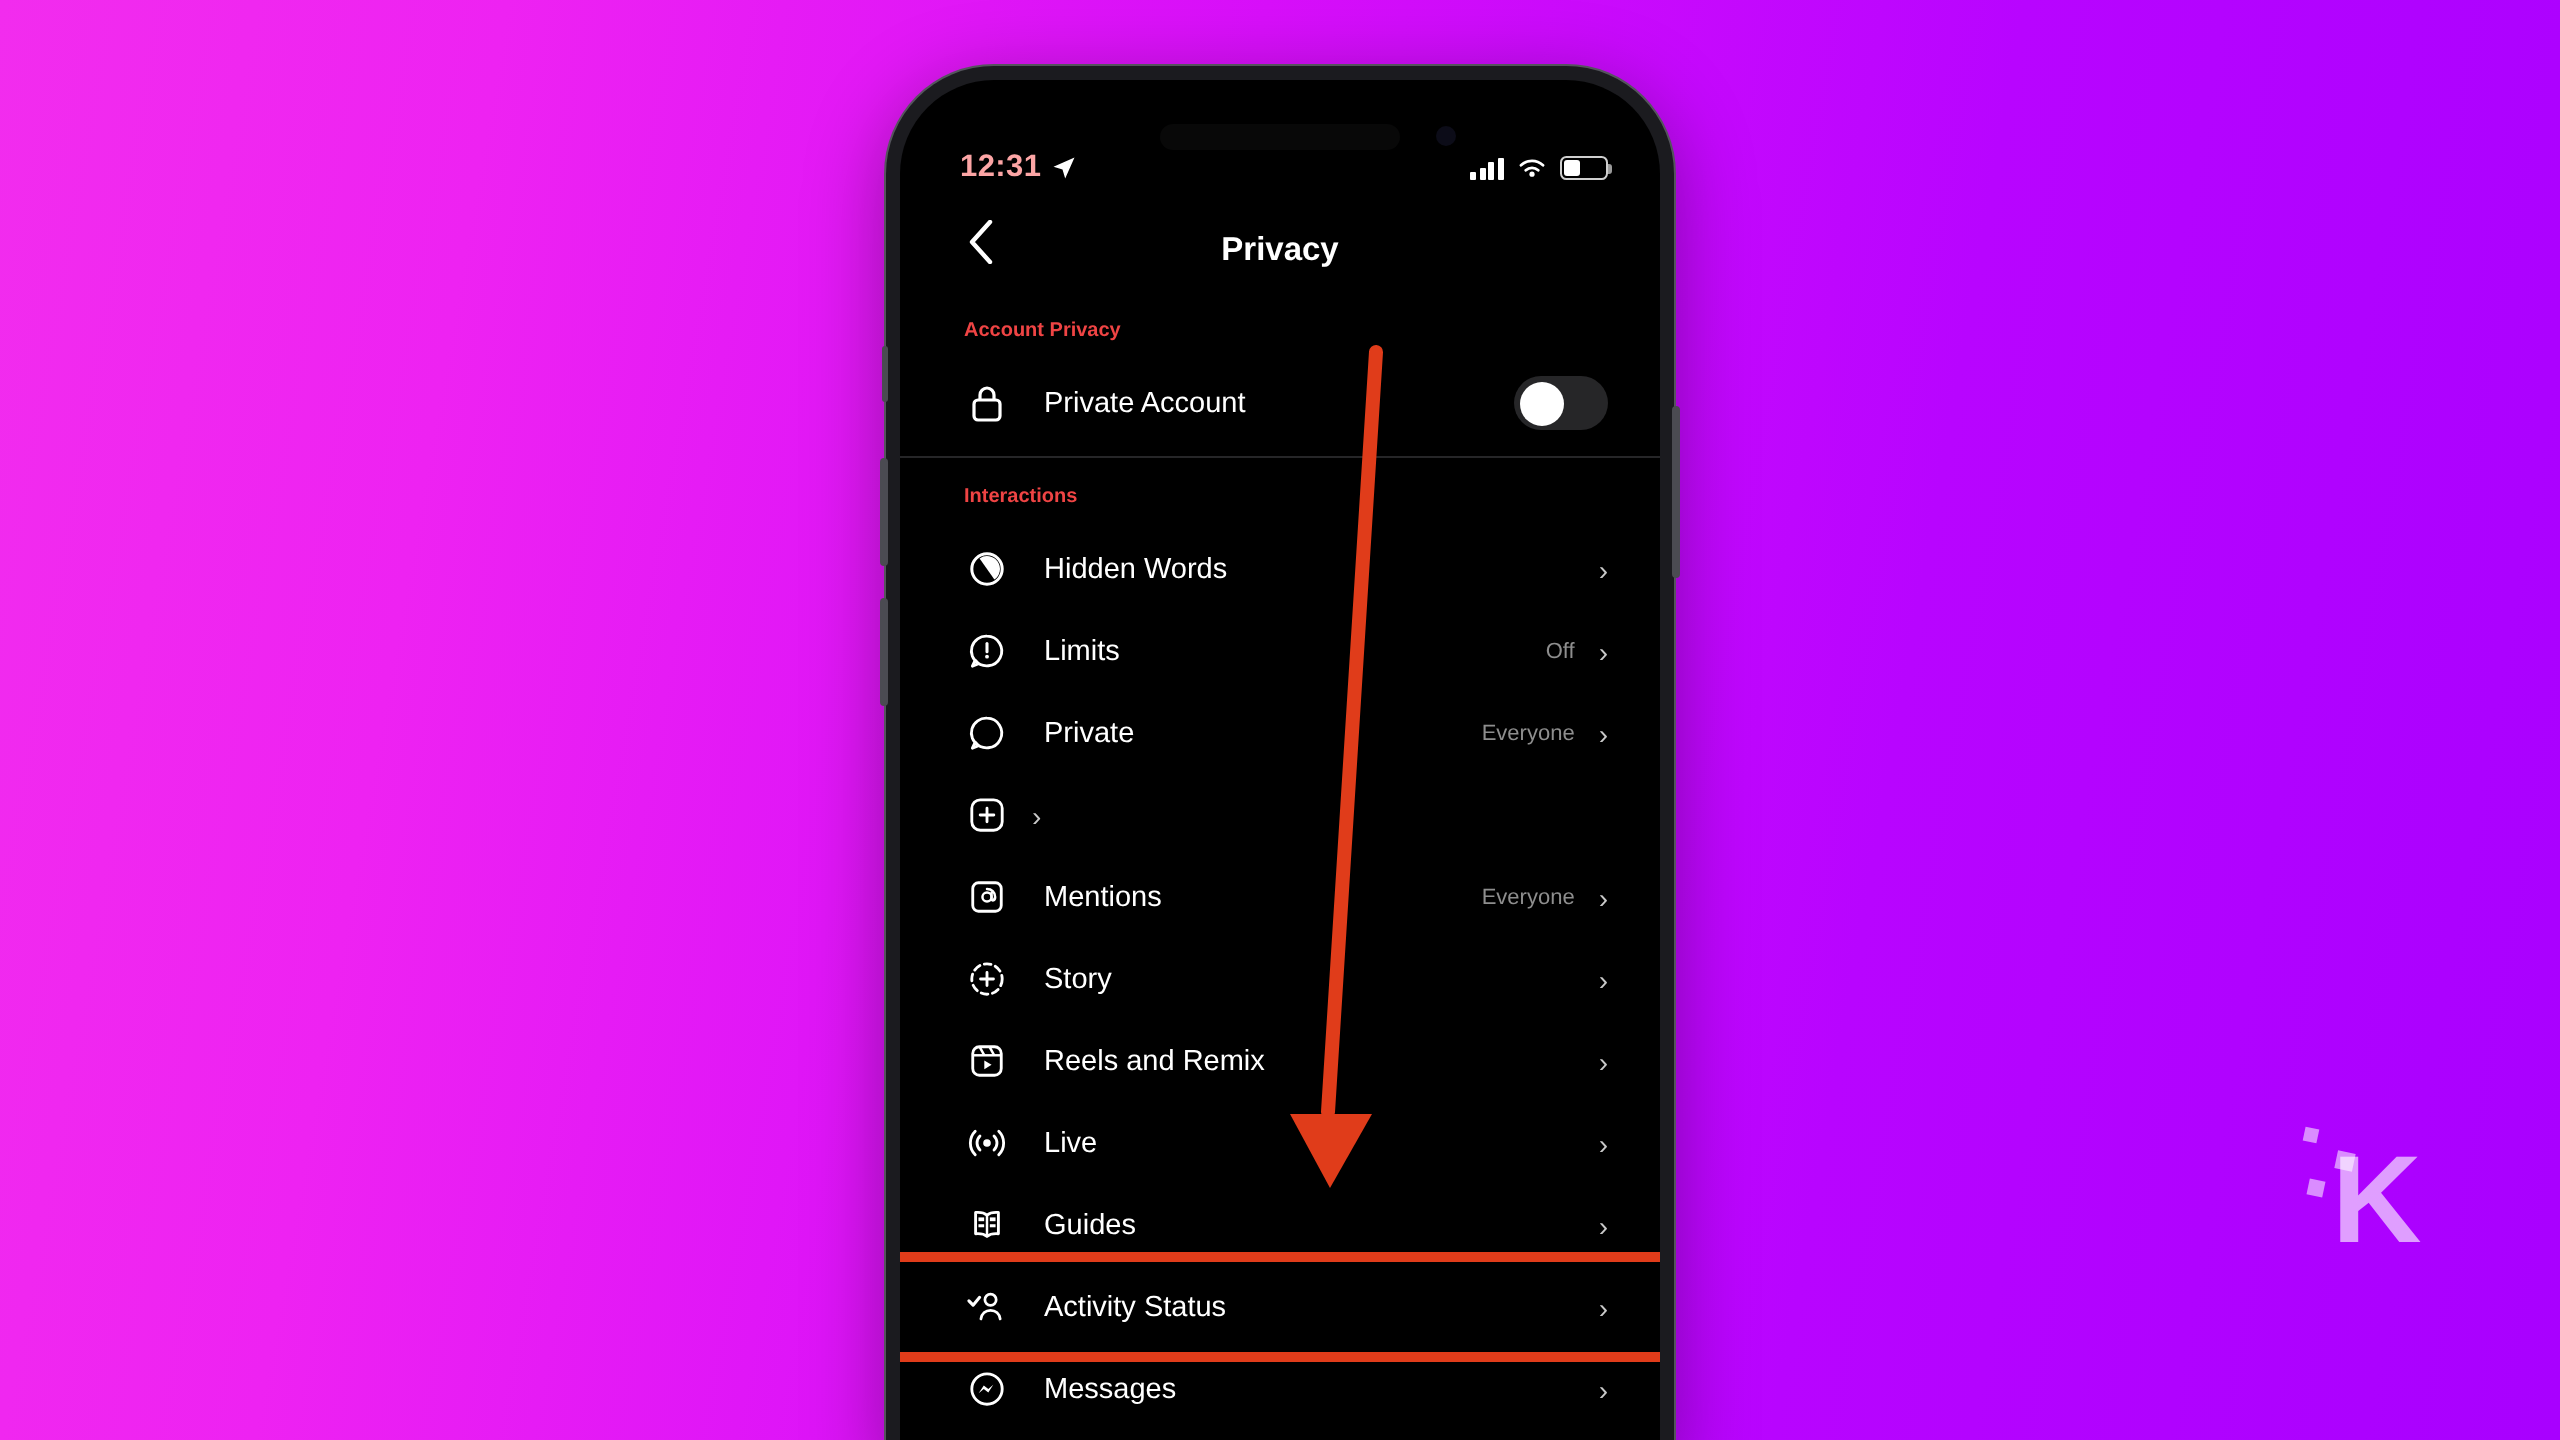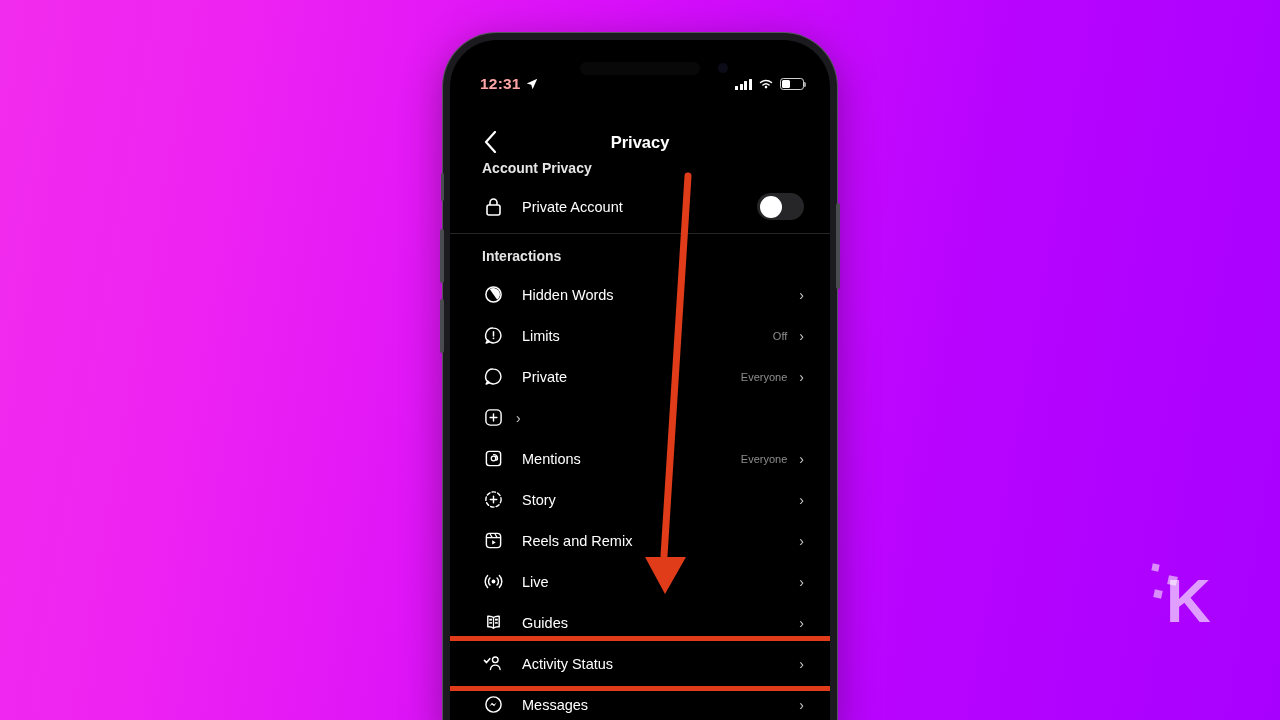--- a/index.html
+++ b/index.html
@@ -53,29 +53,29 @@
   .bars { display:flex; align-items:flex-end; gap:1.6px; height:11px; }
   .bars i { width:3px; background:#fff; border-radius:.5px; display:block; }
   .bars i:nth-child(1){height:4px;} .bars i:nth-child(2){height:6px;}
   .bars i:nth-child(3){height:8.5px;} .bars i:nth-child(4){height:11px;}
   .batt { width:24px; height:12px; border:1.4px solid #cfcfcf; border-radius:3.2px; position:relative; padding:1.4px; }
   .batt::after { content:""; position:absolute; right:-3.4px; top:3.4px; width:2px; height:5px;
     background:#9a9a9a; border-radius:0 1.5px 1.5px 0; }
   .batt b { display:block; height:100%; width:42%; background:#fff; border-radius:1.5px; }
 
   
-  .navbar { position:absolute; top:80px; left:0; right:0; height:44px;
-    display:flex; align-items:center; }
+  .navbar { position:absolute; top:51px; left:0; right:0; height:44px;
+    display:flex; align-items:flex-end; }
   .nav-back { position:absolute; left:26px; width:28px; height:28px;
     display:flex; align-items:center; justify-content:center; cursor:pointer; }
   .nav-title { width:100%; text-align:center; color:#fff; font-size:16.5px; font-weight:600; }
 
   
   .content { position:absolute; top:106px; left:0; right:0; bottom:0; }
-  .section-title { color:#e5e5e5; font-size:14px; font-weight:700; padding:14px 32px 10px; }
+  .section-title { color:#ef4444; font-size:10px; font-weight:700; padding:14px 32px 10px; }
   .divider { height:1px; background:#262628; margin:6px 0 0 0; }
 
   .row { display:flex; align-items:center; height:41px; padding:0 26px 0 32px; position:relative; cursor:pointer; }
   .row .ico { width:22px; height:22px; flex:0 0 22px; display:flex; align-items:center; justify-content:center; color:#fff; }
   .row .label { color:#fff; font-size:14.5px; margin-left:18px; flex:1; white-space:nowrap; }
   .row .value { color:#8e8e8e; font-size:11px; margin-right:12px; }
   .row .chev { color:#c9c9c9; font-size:14px; line-height:1; }
 
   
   .toggle { width:47px; height:27px; border-radius:14px; background:#262628; position:relative; flex:0 0 47px; cursor:pointer; }

